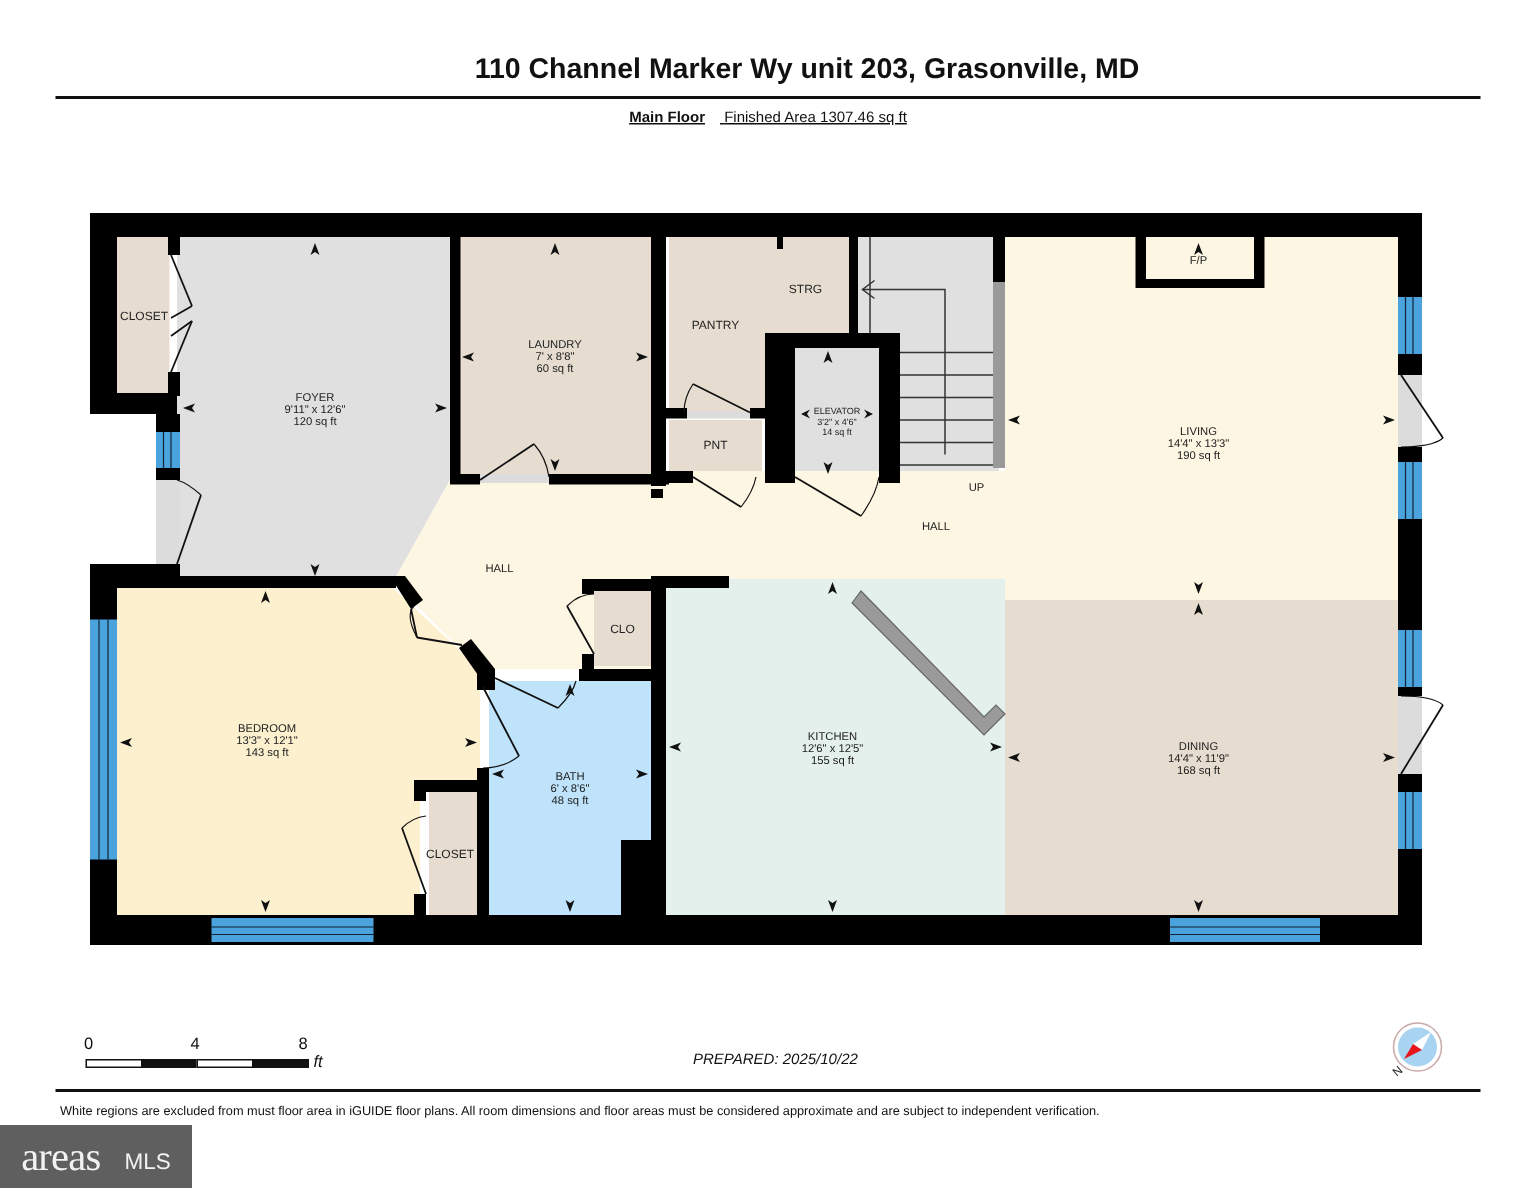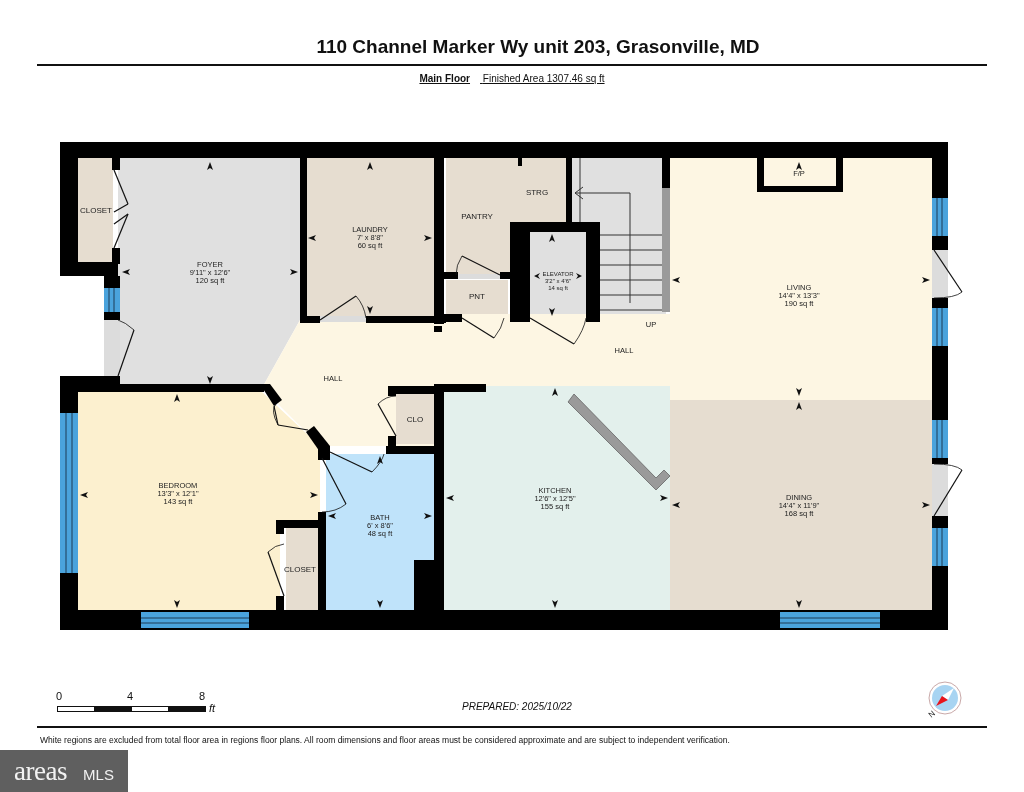--- a/index.html
+++ b/index.html
@@ -302,18 +302,18 @@
 
 <svg class="compass" viewBox="0 0 40 40">
   <circle cx="21" cy="18" r="16" fill="#fff" stroke="#c9a9a9" stroke-width="1"></circle>
   <circle cx="21" cy="18" r="13" fill="#a8d4f2"></circle>
   <polygon points="30,8 24,20 18,16" fill="#ffffff"></polygon>
   <polygon points="12,26 24,20 18,16" fill="#e8141c"></polygon>
   <text x="5" y="38" font-size="8" font-family="Liberation Sans, sans-serif" fill="#222" transform="rotate(-40 6 35)">N</text>
 </svg>
 
 <div class="rule" style="top:726px;"></div>
-<div class="disclaimer">White regions are excluded from total floor area in regions floor plans. All room dimensions and floor areas must be considered approximate and are subject to independent verification.</div>
+<div class="disclaimer">White regions are excluded from must floor area in iGUIDE floor plans. All room dimensions and floor areas must be considered approximate and are subject to independent verification.</div>
 
 <div class="logo">
   <span class="b">areas</span>
   <span class="m">MLS</span>
 </div>
 
 </body></html>

